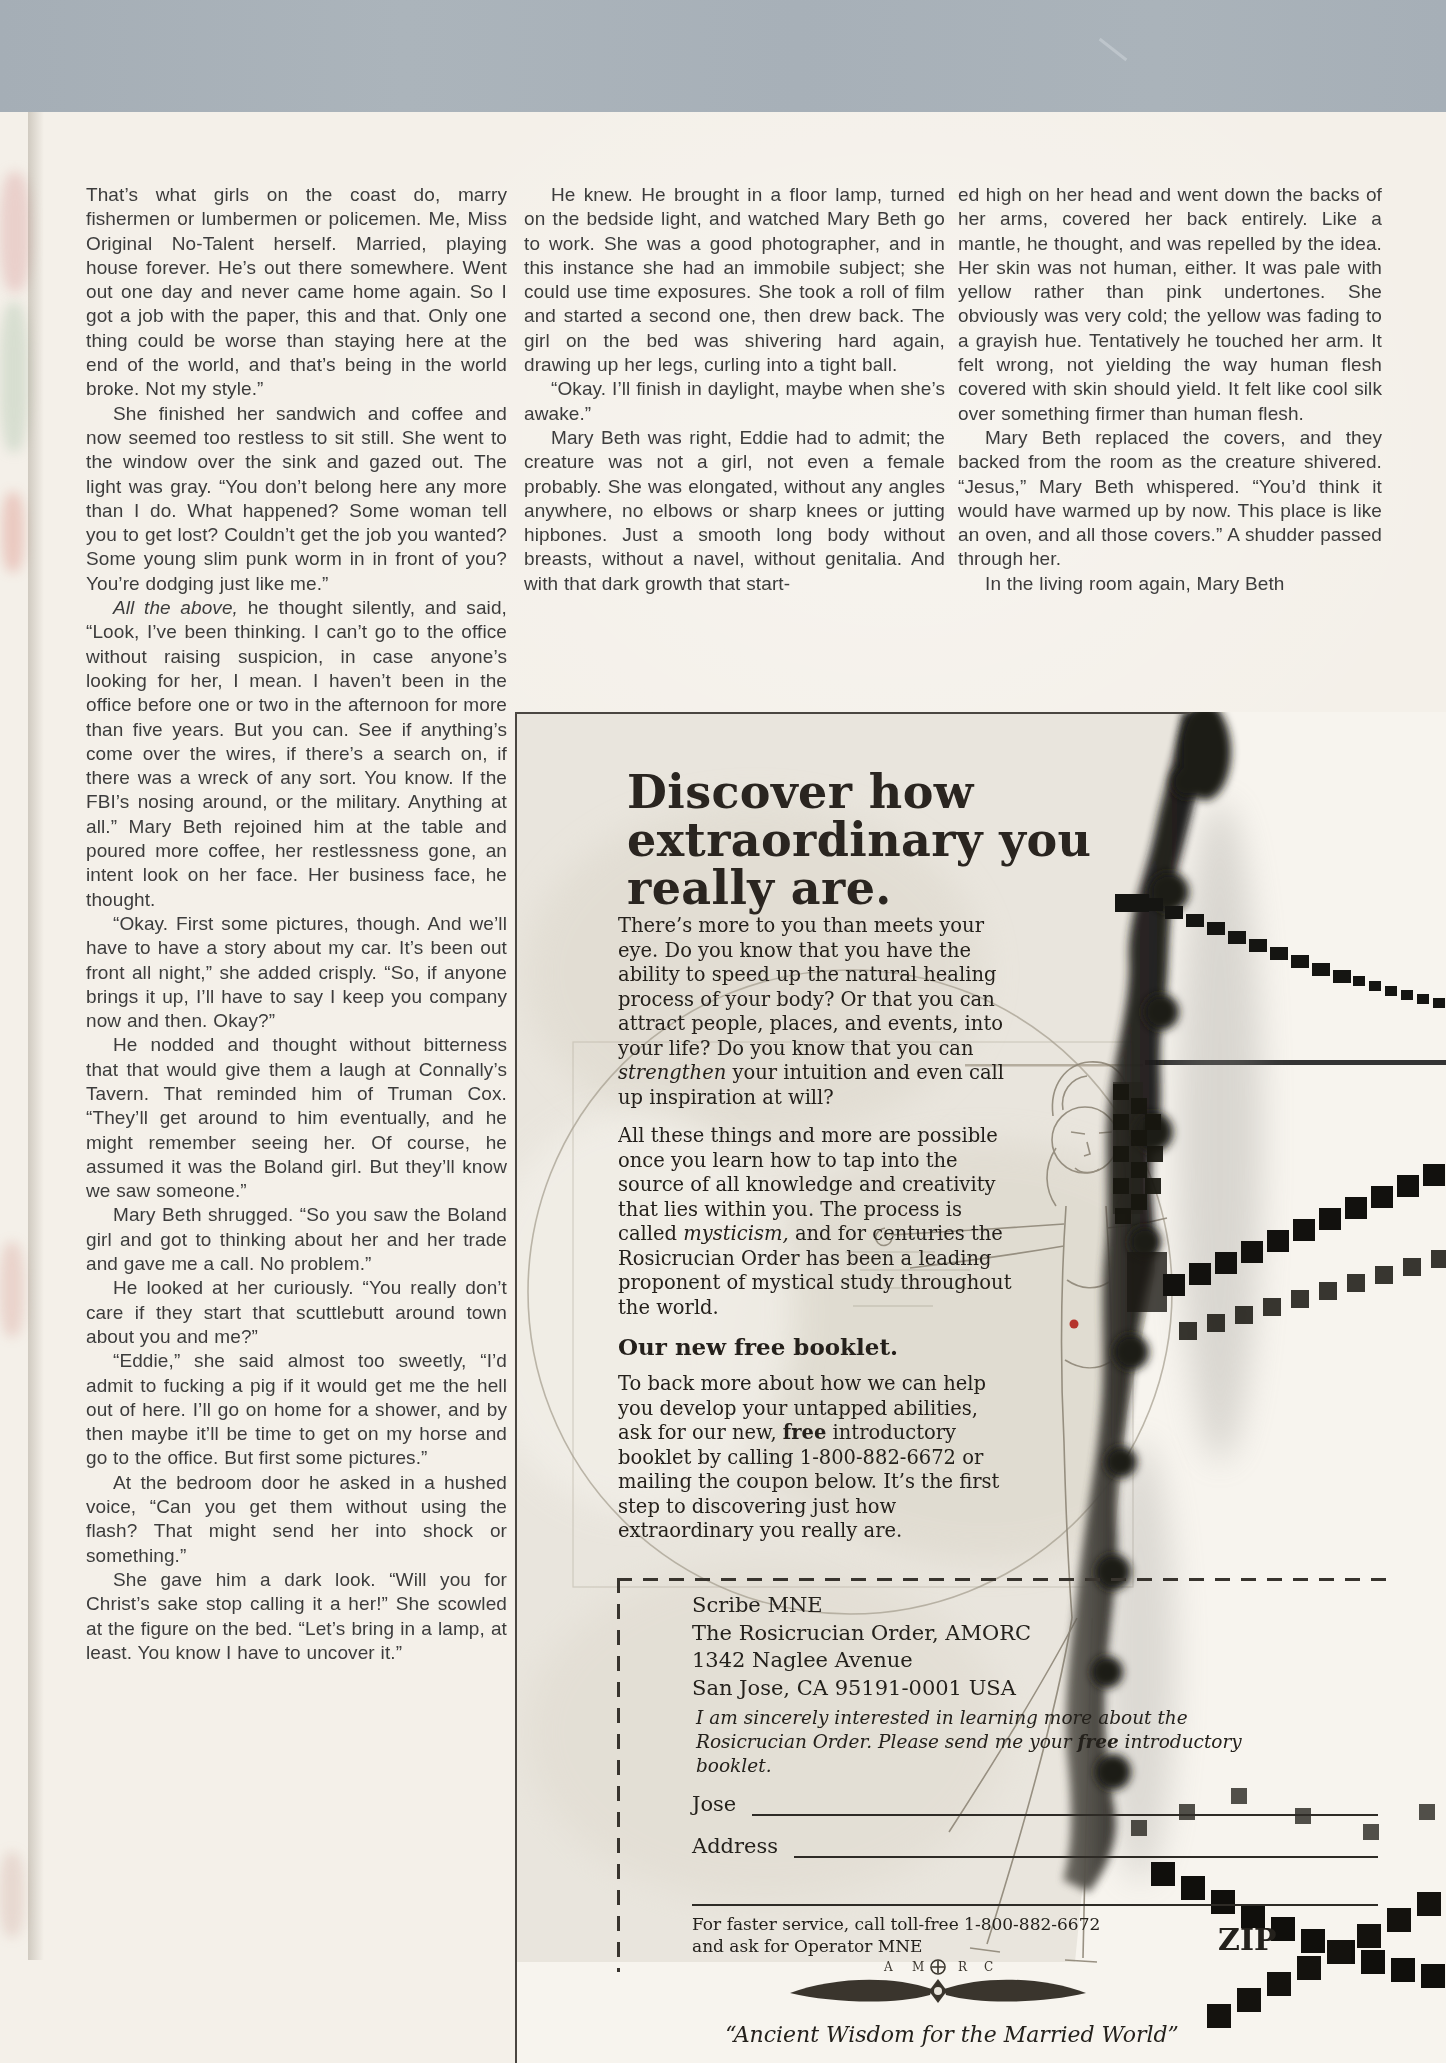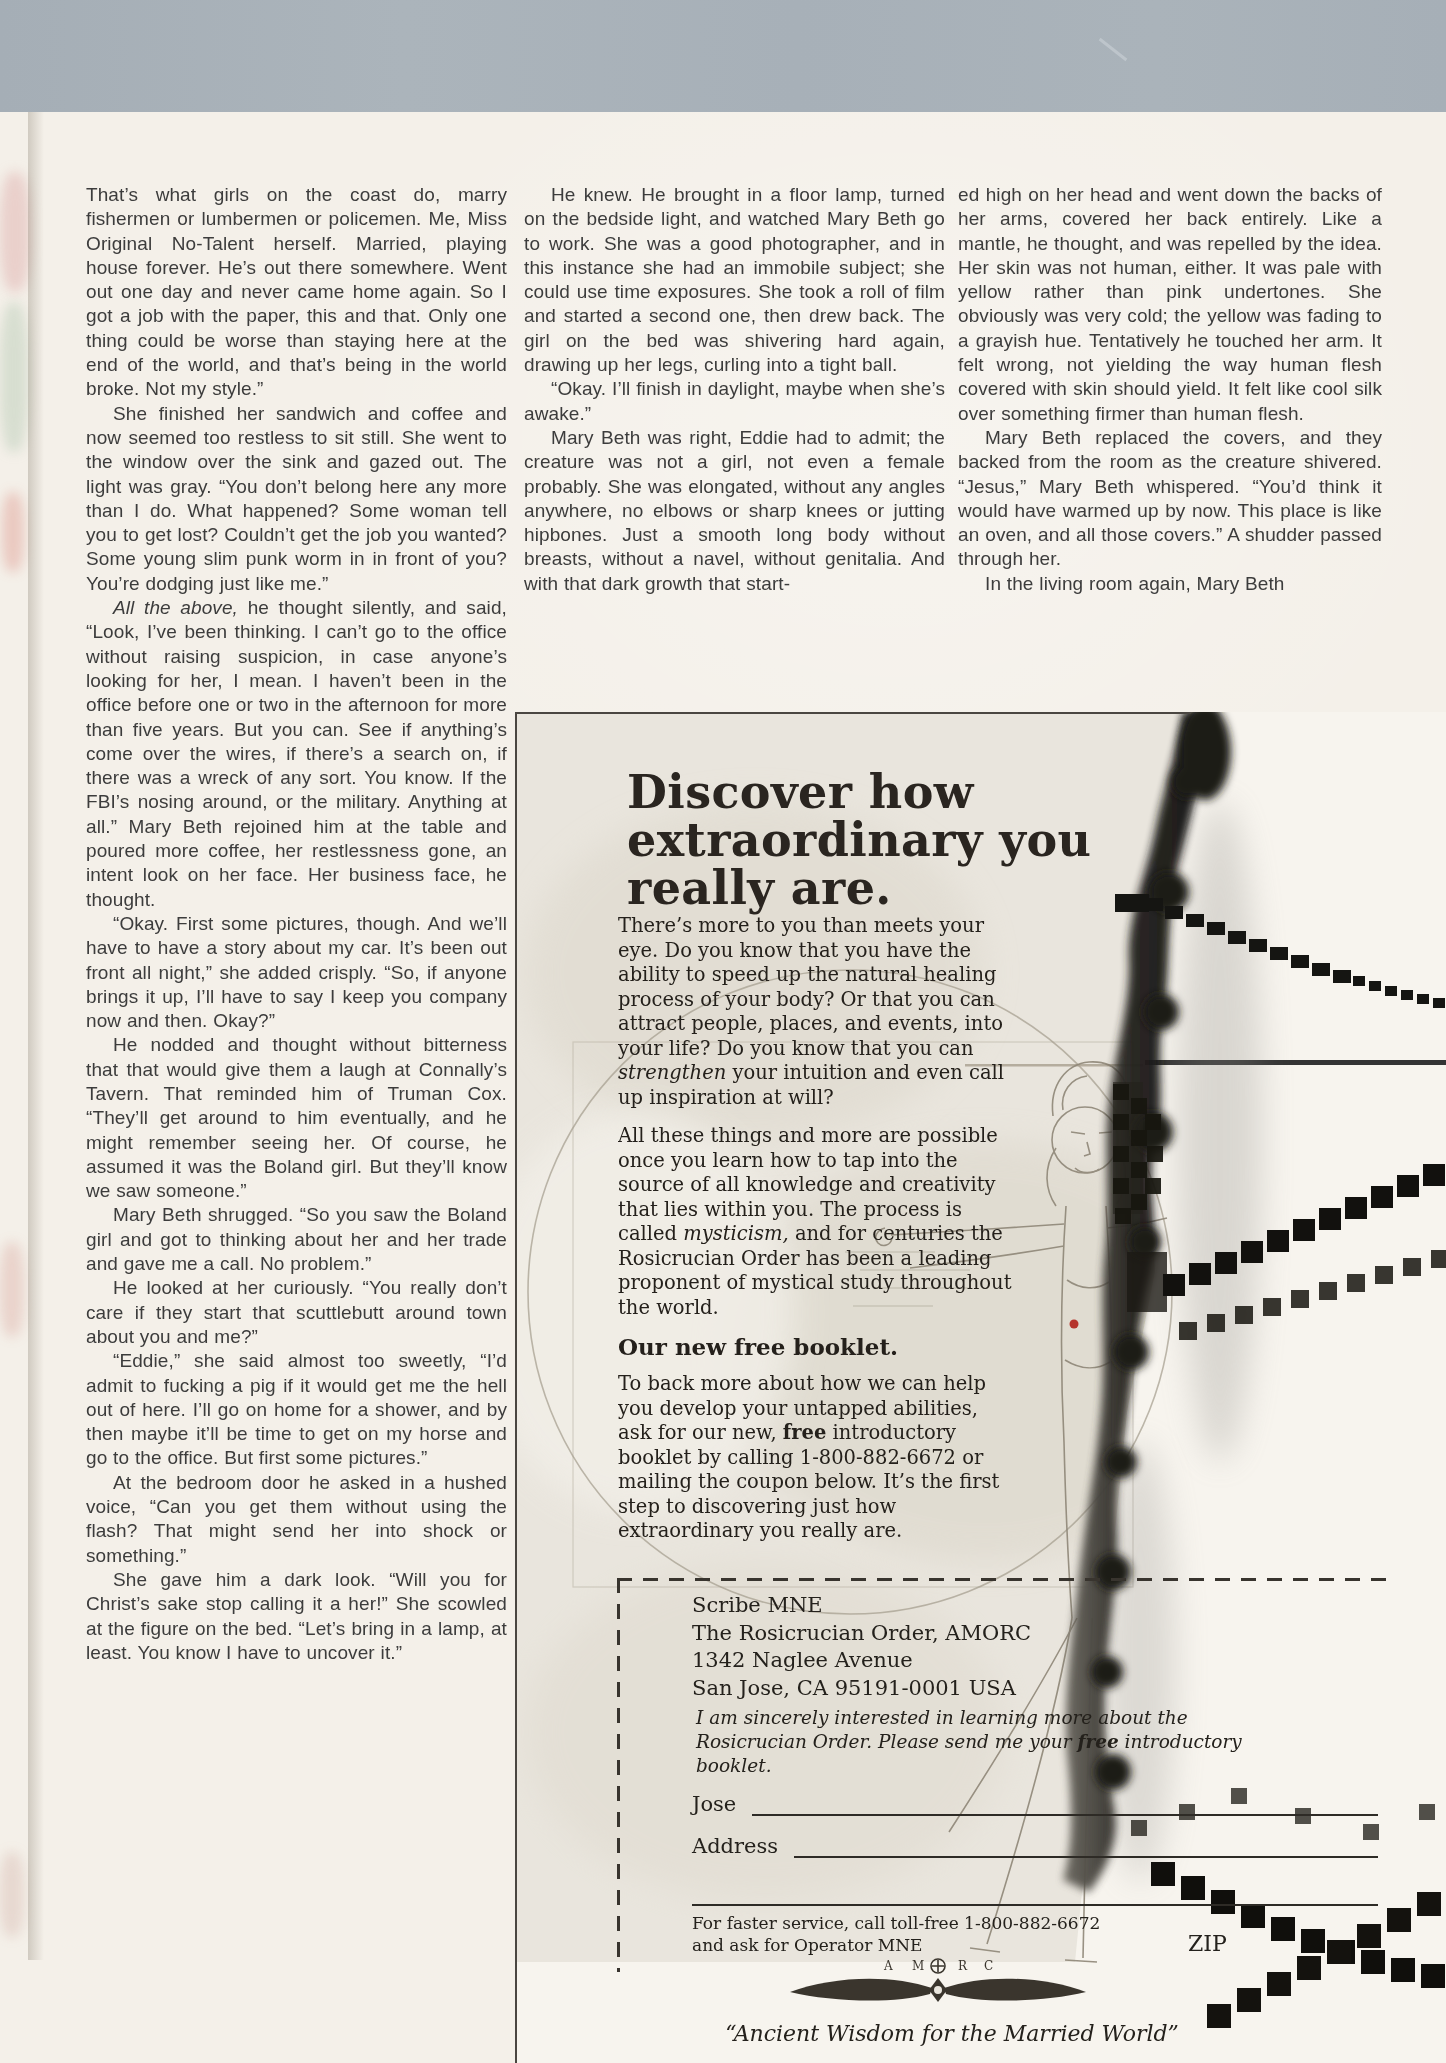--- a/index.html
+++ b/index.html
@@ -45,23 +45,23 @@
     background:repeating-linear-gradient(180deg,#38342e 0 15px,transparent 15px 26px);}
   .coupon-inner{position:absolute;left:75px;top:14px;right:12px;font-family:"DejaVu Serif",serif;color:#24211c;}
   .addr{margin:0;font-size:21px;line-height:27.5px;}
   .note{margin:4px 4px 0;font-size:18.5px;line-height:24px;max-width:565px;}
   .frow{display:flex;align-items:flex-end;font-size:21px;}
   .frow.name{margin-top:14px;}
   .frow.address{margin-top:18px;}
   .frow.bare{margin-top:24px;}
   .flabel{flex:0 0 auto;margin-right:16px;}
   .fline{flex:1 1 auto;border-bottom:2px solid #2e2b26;height:1.05em;}
-  .srow{display:flex;margin-top:6px;align-items:flex-end;}
+  .srow{display:flex;margin-top:6px;align-items:center;gap:30px;}
   .service{width:470px;font-size:17px;line-height:22px;}
-  .zip{font-size:22px;margin-left:26px;margin-top:10px;}
+  .zip{font-size:30px;margin-left:26px;margin-top:10px;font-weight:bold;}
   .logo{margin-top:2px;width:480px;text-align:center;}
   .slogan{margin-top:3px;font-size:22px;font-style:italic;width:520px;text-align:center;}
 
   .pagenum{position:absolute;left:1303px;top:1876px;font-size:18px;color:#56544f;letter-spacing:.5px;}
 </style>
 </head>
 <body>
 
 <div class="scan">
   <div class="top-band">

